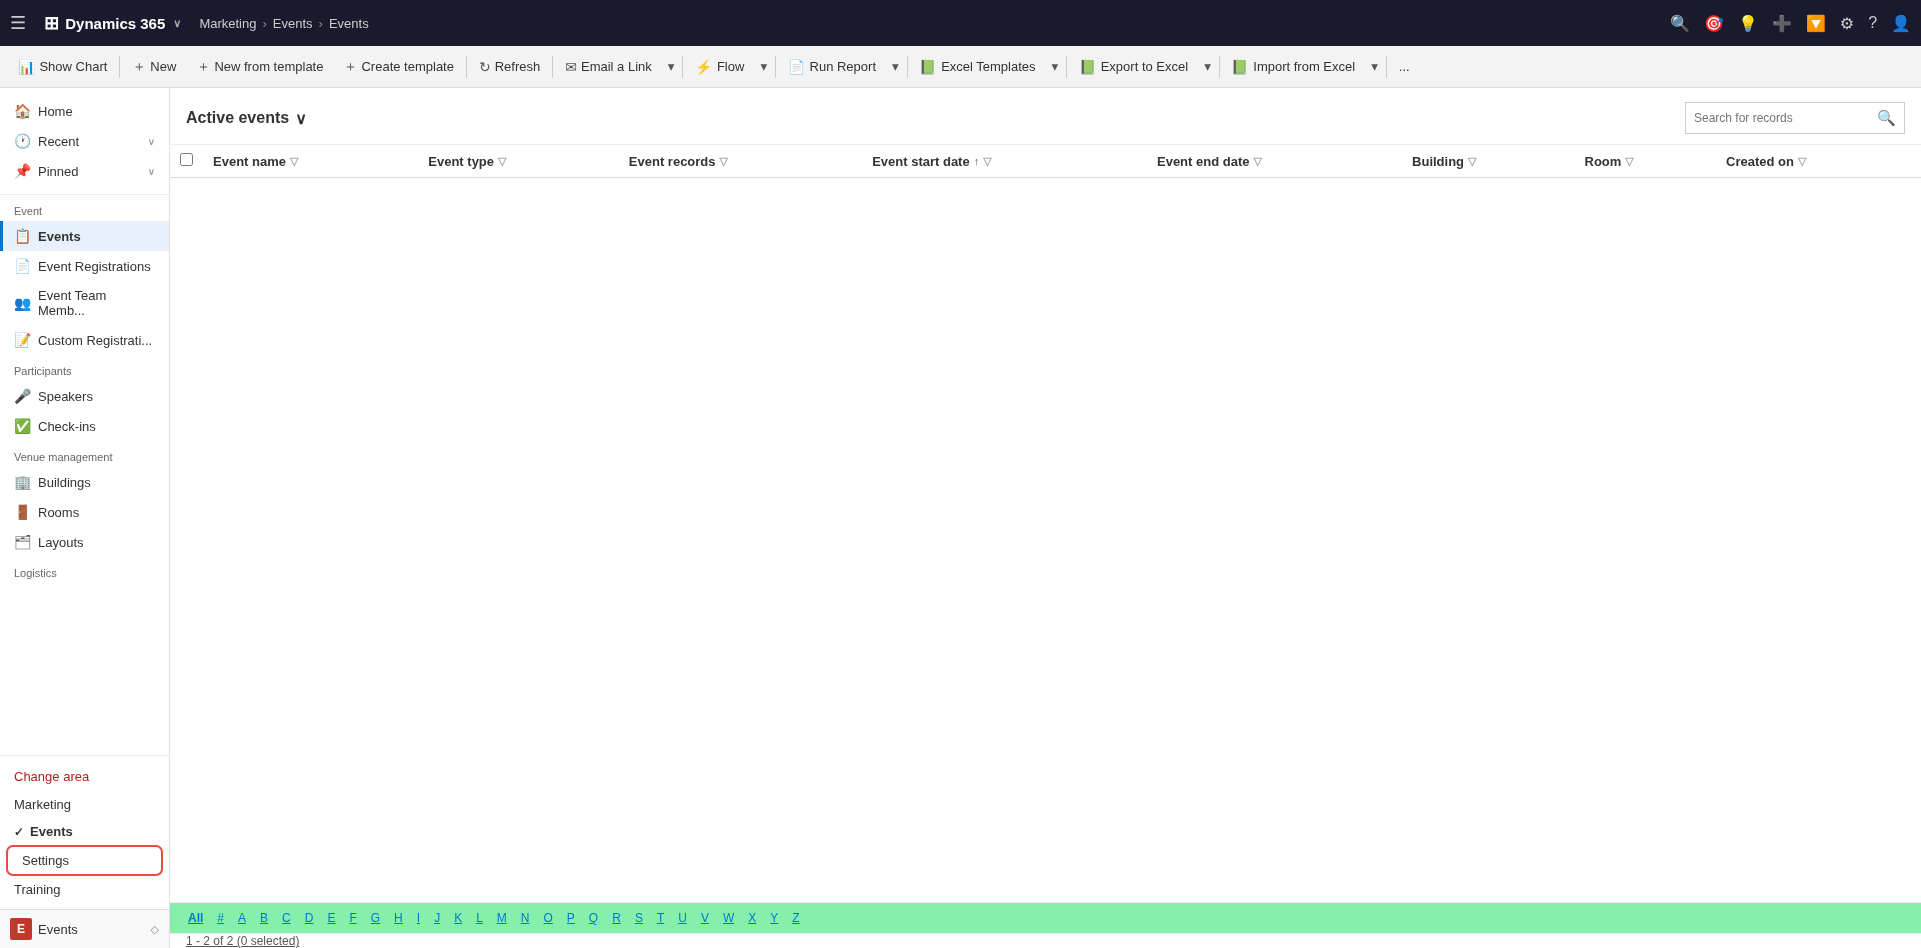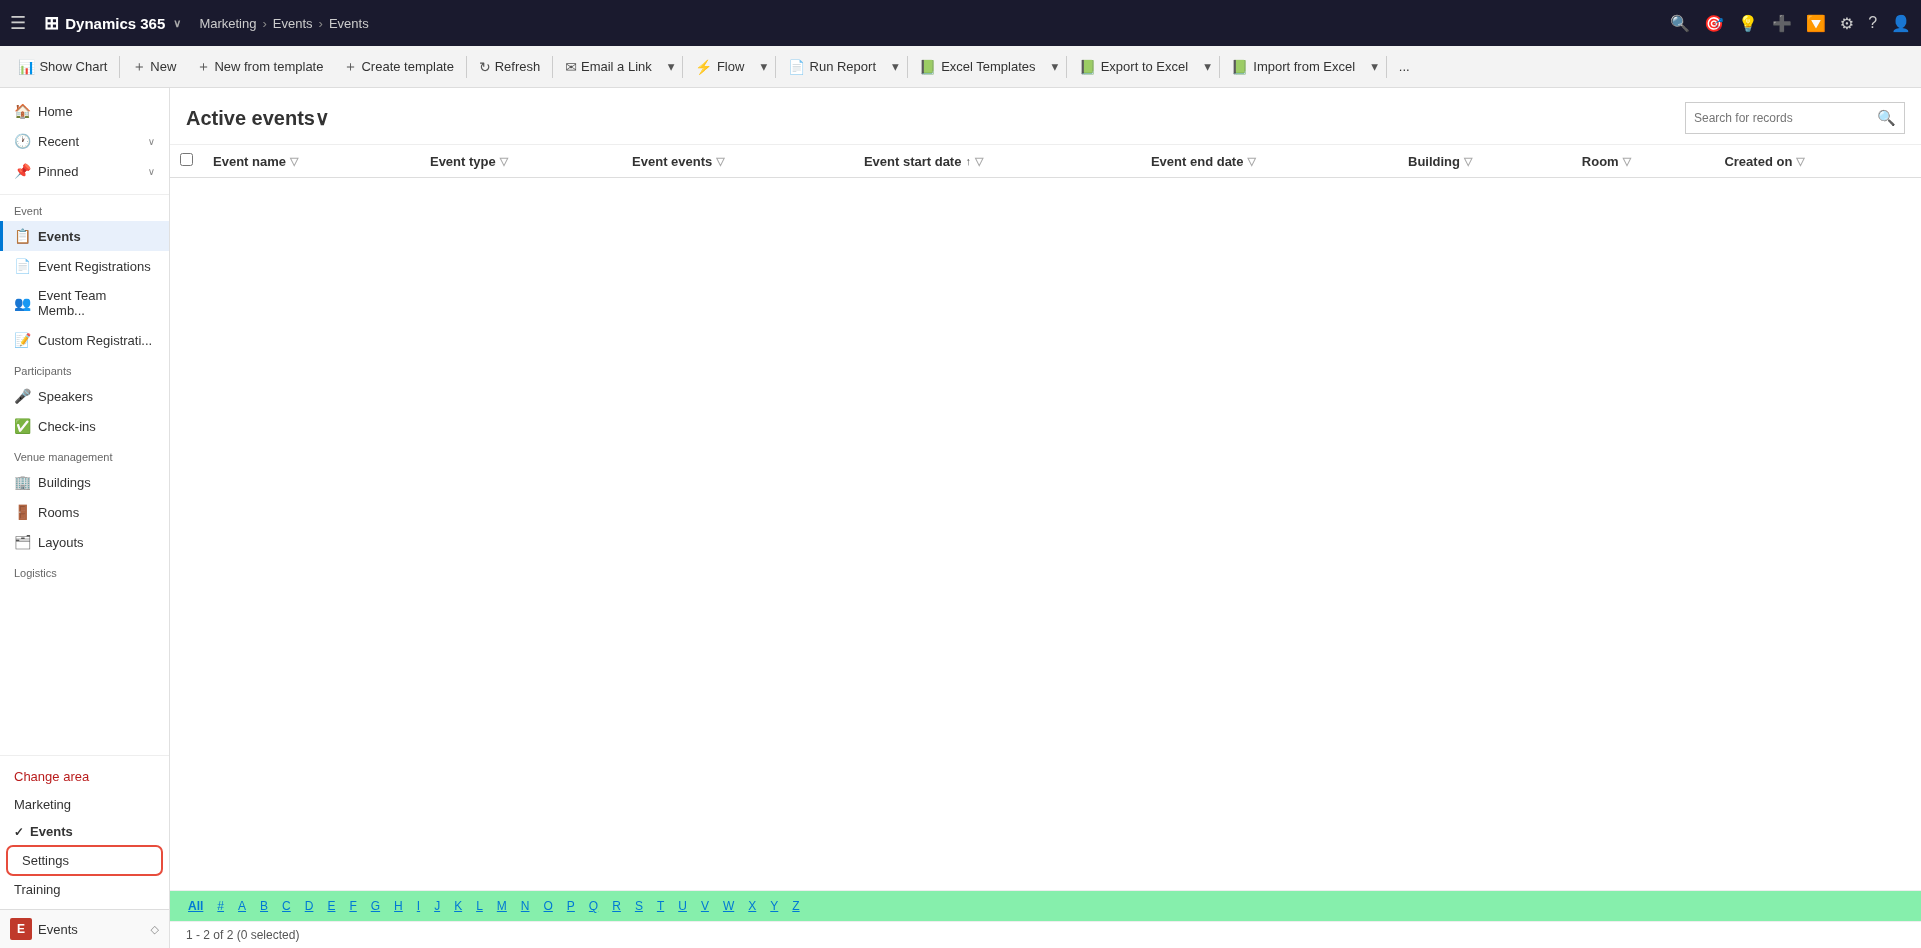--- a/index.html
+++ b/index.html
@@ -152,21 +152,22 @@
     .content-header {
       display: flex;
       align-items: center;
       justify-content: space-between;
       padding: 14px 16px 10px;
       border-bottom: 1px solid #eee;
     }
     .content-title {
       display: flex;
       align-items: center;
-      font-size: 20px;
+      gap: 6px;
+      font-size: 16px;
       font-weight: 600;
       color: #333;
     }
     .search-box {
       display: flex;
       align-items: center;
       border: 1px solid #ccc;
       background: #fff;
       height: 32px;
       width: 220px;
@@ -245,25 +246,26 @@
       cursor: pointer;
       background: transparent;
       border: none;
       text-decoration: underline;
     }
     .alpha-btn.active { font-weight: 700; }
 
     
     .status-bar {
       border-top: 1px solid #eee;
-      padding: 6px 16px;
+      padding: 0 16px;
       font-size: 12px;
       color: #555;
       background: #fff;
       flex-shrink: 0;
+      text-decoration: underline;
     }
 
     .hamburger { font-size: 18px; color: #ccc; cursor: pointer; margin-right: 10px; }
   </style>
 </head>
 <body>
 
 <div class="top-nav">
   <div class="top-nav-left">
     <span class="hamburger">☰</span>
@@ -473,21 +475,21 @@
               </div>
             </th>
             <th>
               <div class="col-header">
                 <span>Event type</span>
                 <span class="filter-icon">▽</span>
               </div>
             </th>
             <th>
               <div class="col-header">
-                <span>Event events</span>
+                <span>Event records</span>
                 <span class="filter-icon">▽</span>
               </div>
             </th>
             <th>
               <div class="col-header">
                 <span>Event start date</span>
                 <span class="sort-icon">↑</span>
                 <span class="filter-icon">▽</span>
               </div>
             </th>

